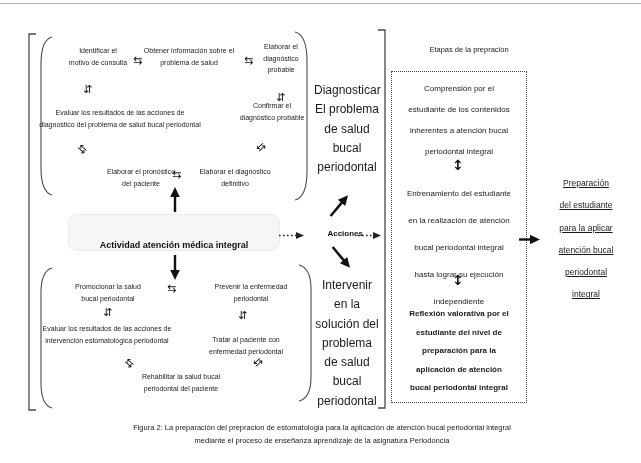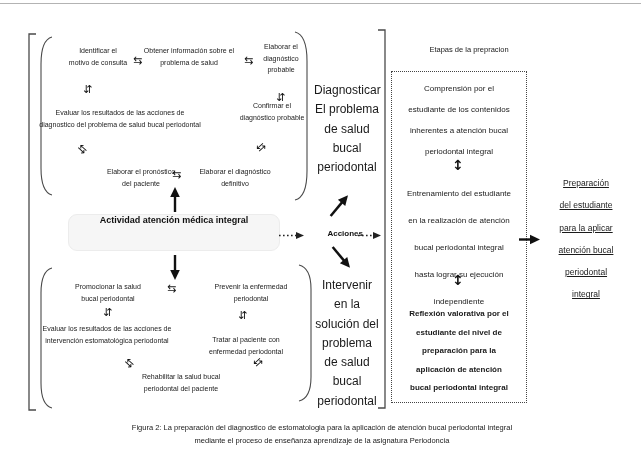--- a/index.html
+++ b/index.html
@@ -8,21 +8,21 @@
   #canvas { position:relative; width:641px; height:463px; background:#ffffff; overflow:hidden; color:var(--ink); }
   .toprule { position:absolute; left:0; top:3px; width:641px; height:1px; background:#b3b3b3; }
   .node { position:absolute; text-align:center; white-space:pre-line; font-size:7px; line-height:11.5px; color:var(--ink); }
   .colblock { position:absolute; text-align:center; white-space:pre-line; font-size:12px; line-height:19.3px; color:var(--ink); }
   .stage { position:absolute; text-align:center; white-space:pre-line; font-size:8px; color:var(--ink); }
   .axr { position:absolute; font-family:"DejaVu Sans",sans-serif; font-size:11px; color:#111; line-height:1; }
   .rot-l { transform:rotate(-48deg); }
   .rot-r { transform:rotate(48deg); }
   .updown { position:absolute; font-family:"DejaVu Sans",sans-serif; font-size:14px; font-weight:bold; color:#111; line-height:1; }
   .svgabs { position:absolute; }
-  .centralbox { position:absolute; left:68px; top:214px; width:212px; height:37px; background:var(--box-bg); border:1px solid #ececec; border-radius:9px; display:flex; align-items:flex-start; justify-content:center; }
+  .centralbox { position:absolute; left:68px; top:214px; width:212px; height:37px; background:var(--box-bg); border:1px solid #ececec; border-radius:9px; display:flex; align-items:flex-end; justify-content:center; }
   .centralbox span { font-size:9px; font-weight:bold; color:#111; }
   .acciones { position:absolute; left:309px; top:229px; width:54px; text-align:right; font-size:8px; font-weight:bold; color:#111; }
   .etapas-title { position:absolute; left:402px; top:45px; width:134px; text-align:center; font-size:7.5px; color:var(--ink); }
   .dottedbox { position:absolute; left:391px; top:71px; width:136px; height:332px; border:1.3px dotted #444; background:transparent; }
   .outcome { position:absolute; left:536px; top:172px; width:100px; text-align:center; white-space:pre-line; font-size:8.5px; line-height:22.3px; color:var(--ink);text-decoration:underline; }
   .caption { position:absolute; left:58px; top:421px; width:528px; text-align:center; white-space:pre-line; font-size:7.5px; line-height:13px; color:var(--ink); }
 </style>
 </head>
 <body>
 
@@ -158,16 +158,16 @@
     <line x1="1" y1="6.5" x2="13" y2="6.5" stroke="#111" stroke-width="2.4"></line>
       <polygon points="22,6.5 12,1.8 12,11.2" fill="#111"></polygon>
   </svg>
   <div class="outcome">Preparación
 del estudiante
 para la aplicar
 atención bucal
 periodontal
 integral</div>
 
-  <div class="caption">Figura 2: La preparación del diagnostico de estomatologia para la aplicación de atención bucal periodontal integral
+  <div class="caption">Figura 2: La preparación del prepracion de estomatologia para la aplicación de atención bucal periodontal integral
 mediante el proceso de enseñanza aprendizaje de la asignatura Periodoncia</div>
 
 </div>
 
 </body></html>

